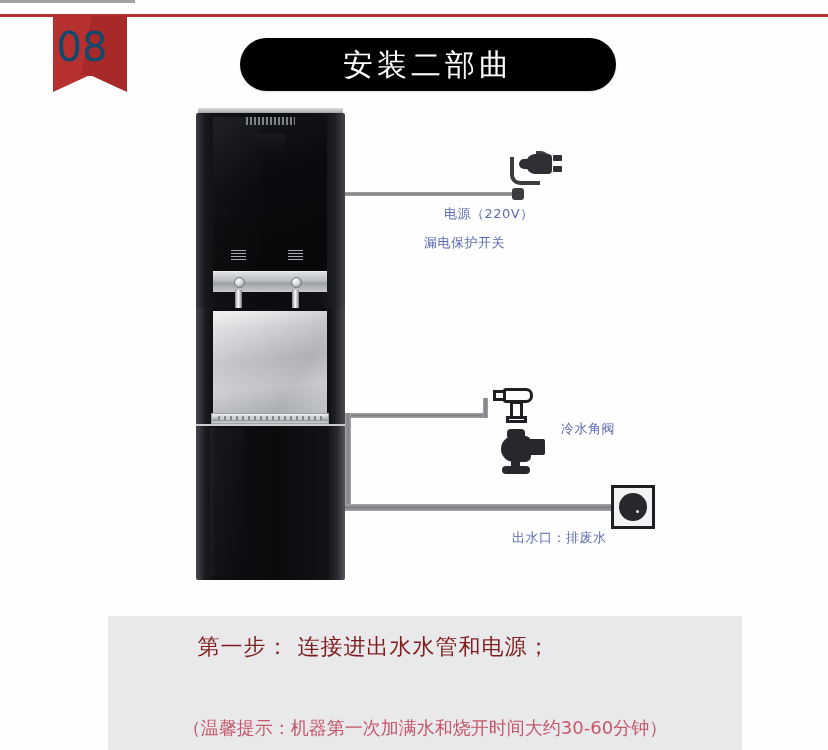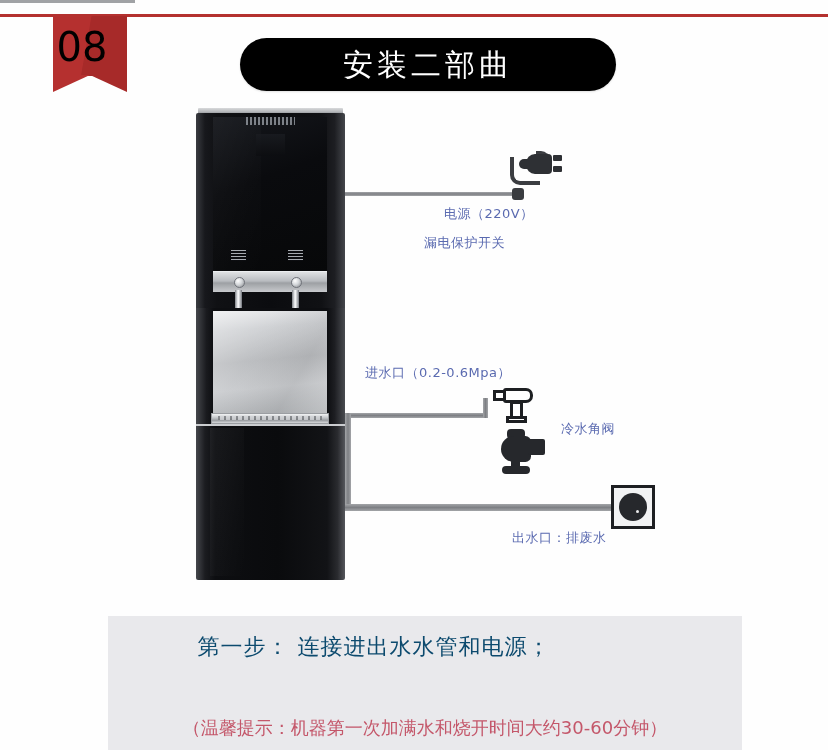--- a/index.html
+++ b/index.html
@@ -59,21 +59,21 @@
     border-bottom: 17px solid transparent;
   }
   .badge-num {
     position: absolute;
     left: 0;
     top: 3px;
     width: 58px;
     text-align: center;
     font-size: 40px;
     line-height: 56px;
-    color: #000000;
+    color: #0c4a6e;
     font-family: "DejaVu Sans", sans-serif;
     letter-spacing: 0px;
     font-weight: 400;
   }
 
   
   .title-pill {
     position: absolute;
     left: 240px;
     top: 38px;
@@ -347,21 +347,21 @@
     top: 616px;
     width: 634px;
     height: 134px;
     background: #e9e9ec;
   }
   .step-line {
     position: absolute;
     left: 0;
     width: 532px;
     text-align: center;
-    color: #0c4a6e;
+    color: #7f1d1d;
     font-size: 22px;
     font-family: "DejaVu Sans", sans-serif;
     letter-spacing: 1px;
     white-space: nowrap;
   }
   #step-1 { top: 16px; }
   #step-2 { top: 57px; }
   .step-tip {
     position: absolute;
     left: 0;
@@ -451,21 +451,20 @@
   </div>
 
   <div class="drain">
     <div class="drain-circle">
       <div class="drain-dot"></div>
     </div>
   </div>
 
   <div class="note" id="note-power-1">电源（220V）</div>
   <div class="note" id="note-power-2">漏电保护开关</div>
-  <div class="note" id="note-inlet">进水口（0.2-0.6Mpa）</div>
   <div class="note" id="note-valve">冷水角阀</div>
   <div class="note" id="note-drain">出水口：排废水</div>
 
   <div class="steps-panel">
     <div class="step-line" id="step-1">第一步： 连接进出水水管和电源；</div>
     <div class="step-tip">（温馨提示：机器第一次加满水和烧开时间大约30-60分钟）</div>
   </div>
 
 </div>
 

